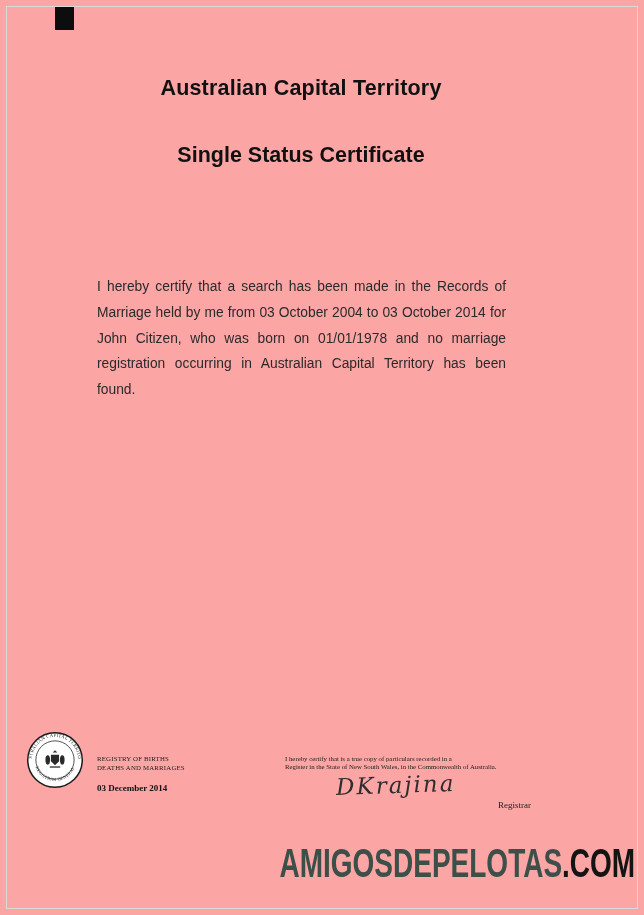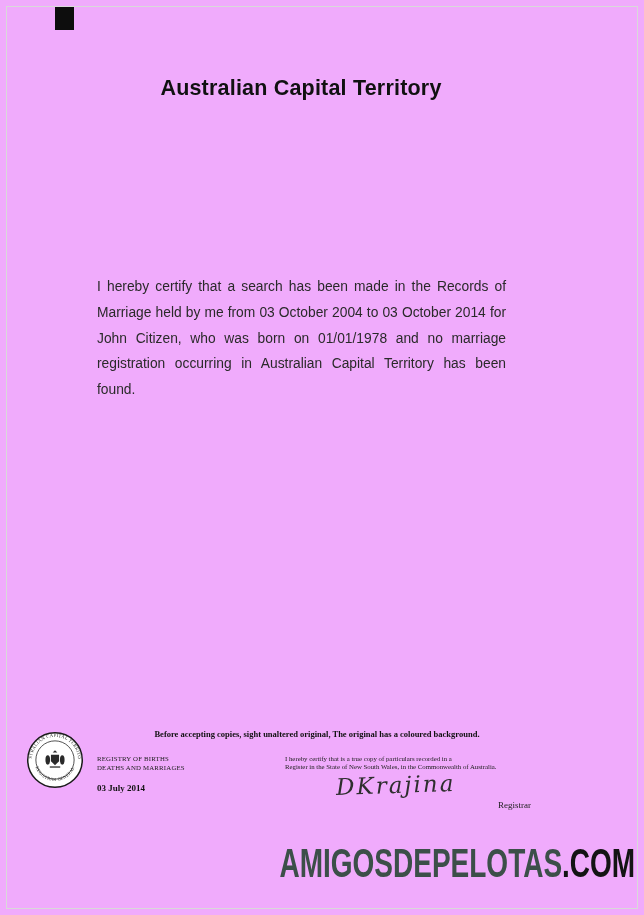--- a/index.html
+++ b/index.html
@@ -2,21 +2,21 @@
 <html><head>
 <meta charset="utf-8">
 <style>
   * { margin: 0; padding: 0; box-sizing: border-box; }
   html, body { background: #ffffff; }
   .page {
     position: relative;
     width: 644px;
     height: 915px;
     margin: 0 auto;
-    background: #f0abfc;
+    background: #fca5a5;
     overflow: hidden;
     font-family: "Liberation Sans", sans-serif;
     color: #1c1c1c;
   }
   .page-border {
     position: absolute;
     left: 6px; top: 6px; right: 6px; bottom: 6px;
     border: 1px solid #d9d9d9;
     pointer-events: none;
   }
@@ -131,24 +131,24 @@
   .wm-tld  { color: #141414; }
 </style>
 </head>
 <body>
 
 <div class="page">
   <div class="page-border"></div>
   <div class="corner-mark"></div>
 
   <h1 class="territory">Australian Capital Territory</h1>
+  <h2 class="cert-title">Single Status Certificate</h2>
 
   <p class="body-text">I hereby certify that a search has been made in the Records of Marriage held by me from 03 October 2004 to 03 October 2014 for John Citizen, who was born on 01/01/1978 and no marriage registration occurring in Australian Capital Territory has been found.</p>
 
-  <div class="notice">Before accepting copies, sight unaltered original, The original has a coloured background.</div>
 
   <div class="seal">
     <svg viewBox="0 0 100 100" width="58" height="58" aria-hidden="true">
       <circle cx="50" cy="50" r="47" fill="#ffffff" stroke="#1b1b1b" stroke-width="2.6"></circle>
       <circle cx="50" cy="50" r="33" fill="none" stroke="#1b1b1b" stroke-width="1.3"></circle>
       <defs>
         <path id="sealArcTop" d="M 10,50 A 40,40 0 0 1 90,50"></path>
         <path id="sealArcBottom" d="M 14,50 A 36,36 0 0 0 86,50"></path>
       </defs>
       <text font-size="8" font-family="Liberation Serif, serif" fill="#1b1b1b" letter-spacing="0.5">
@@ -170,18 +170,18 @@
   <div class="registry">
     <div>REGISTRY OF BIRTHS</div>
     <div>DEATHS AND MARRIAGES</div>
   </div>
 
   <div class="certify">
     <div>I hereby certify that is a true copy of particulars recorded in a</div>
     <div>Register in the State of New South Wales, in the Commonwealth of Australia.</div>
   </div>
 
-  <div class="date">03 July 2014</div>
+  <div class="date">03 December 2014</div>
   <div class="signature">DKrajina</div>
   <div class="registrar">Registrar</div>
 
   <div class="watermark"><span class="wm-site">AMIGOSDEPELOTAS</span><span class="wm-tld">.COM</span></div>
 </div>
 
 </body></html>

